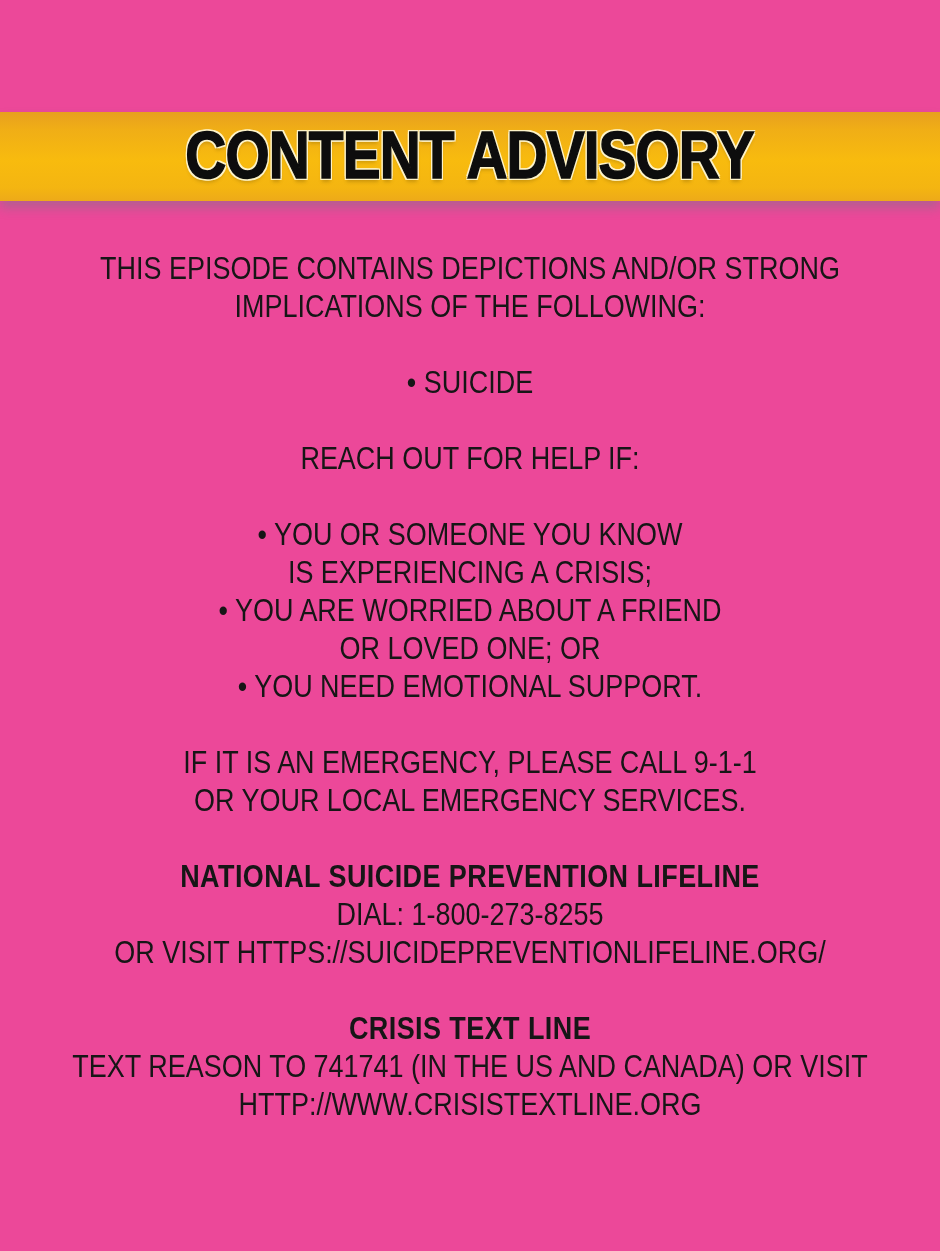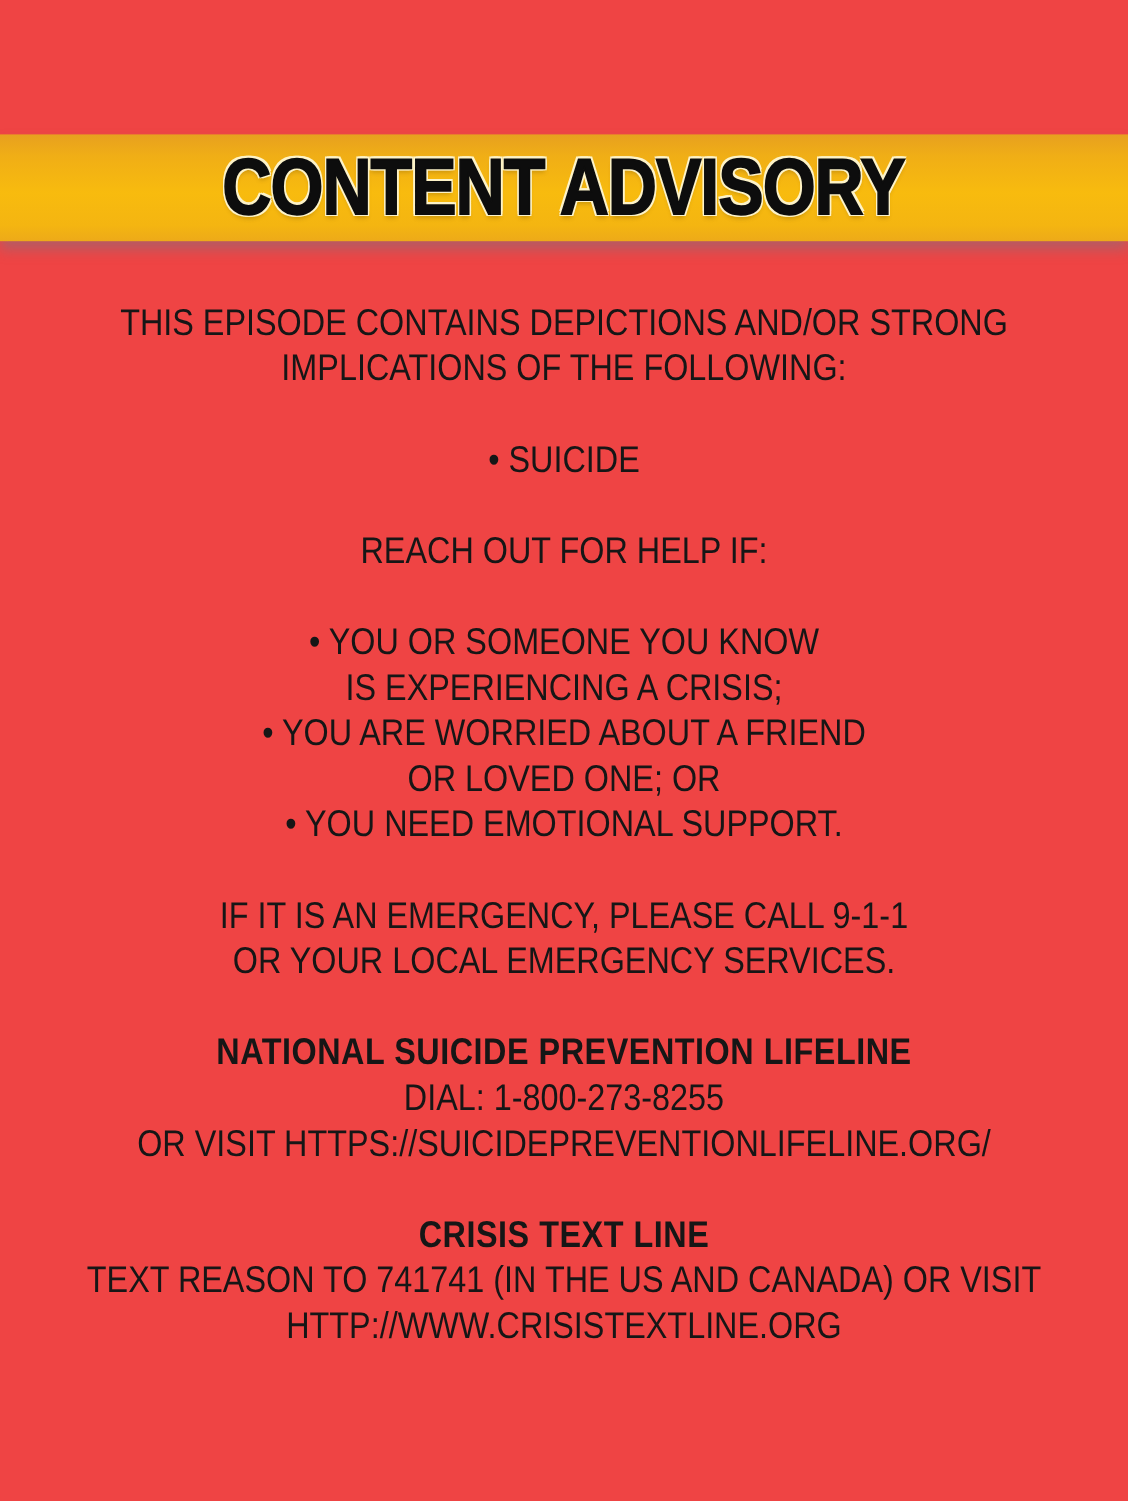--- a/index.html
+++ b/index.html
@@ -4,21 +4,21 @@
 <style>
   html, body { margin: 0; padding: 0; }
   body {
     width: 940px; height: 1251px;
     background: #ffffff;
     font-family: "Liberation Sans", "DejaVu Sans", sans-serif;
   }
   .page {
     position: relative;
     width: 940px; height: 1251px;
-    background: #ef4444;
+    background: #ec4899;
     overflow: hidden;
   }
   
   .banner {
     position: absolute;
     top: 112px; left: 0;
     width: 940px; height: 89px;
     background: linear-gradient(180deg,
       #e7a01f 0%, #f0ae16 20%, #f8bb0e 55%, #f4b511 85%, #edaa19 100%);
     box-shadow: 0 7px 10px rgba(115, 120, 135, 0.45);

